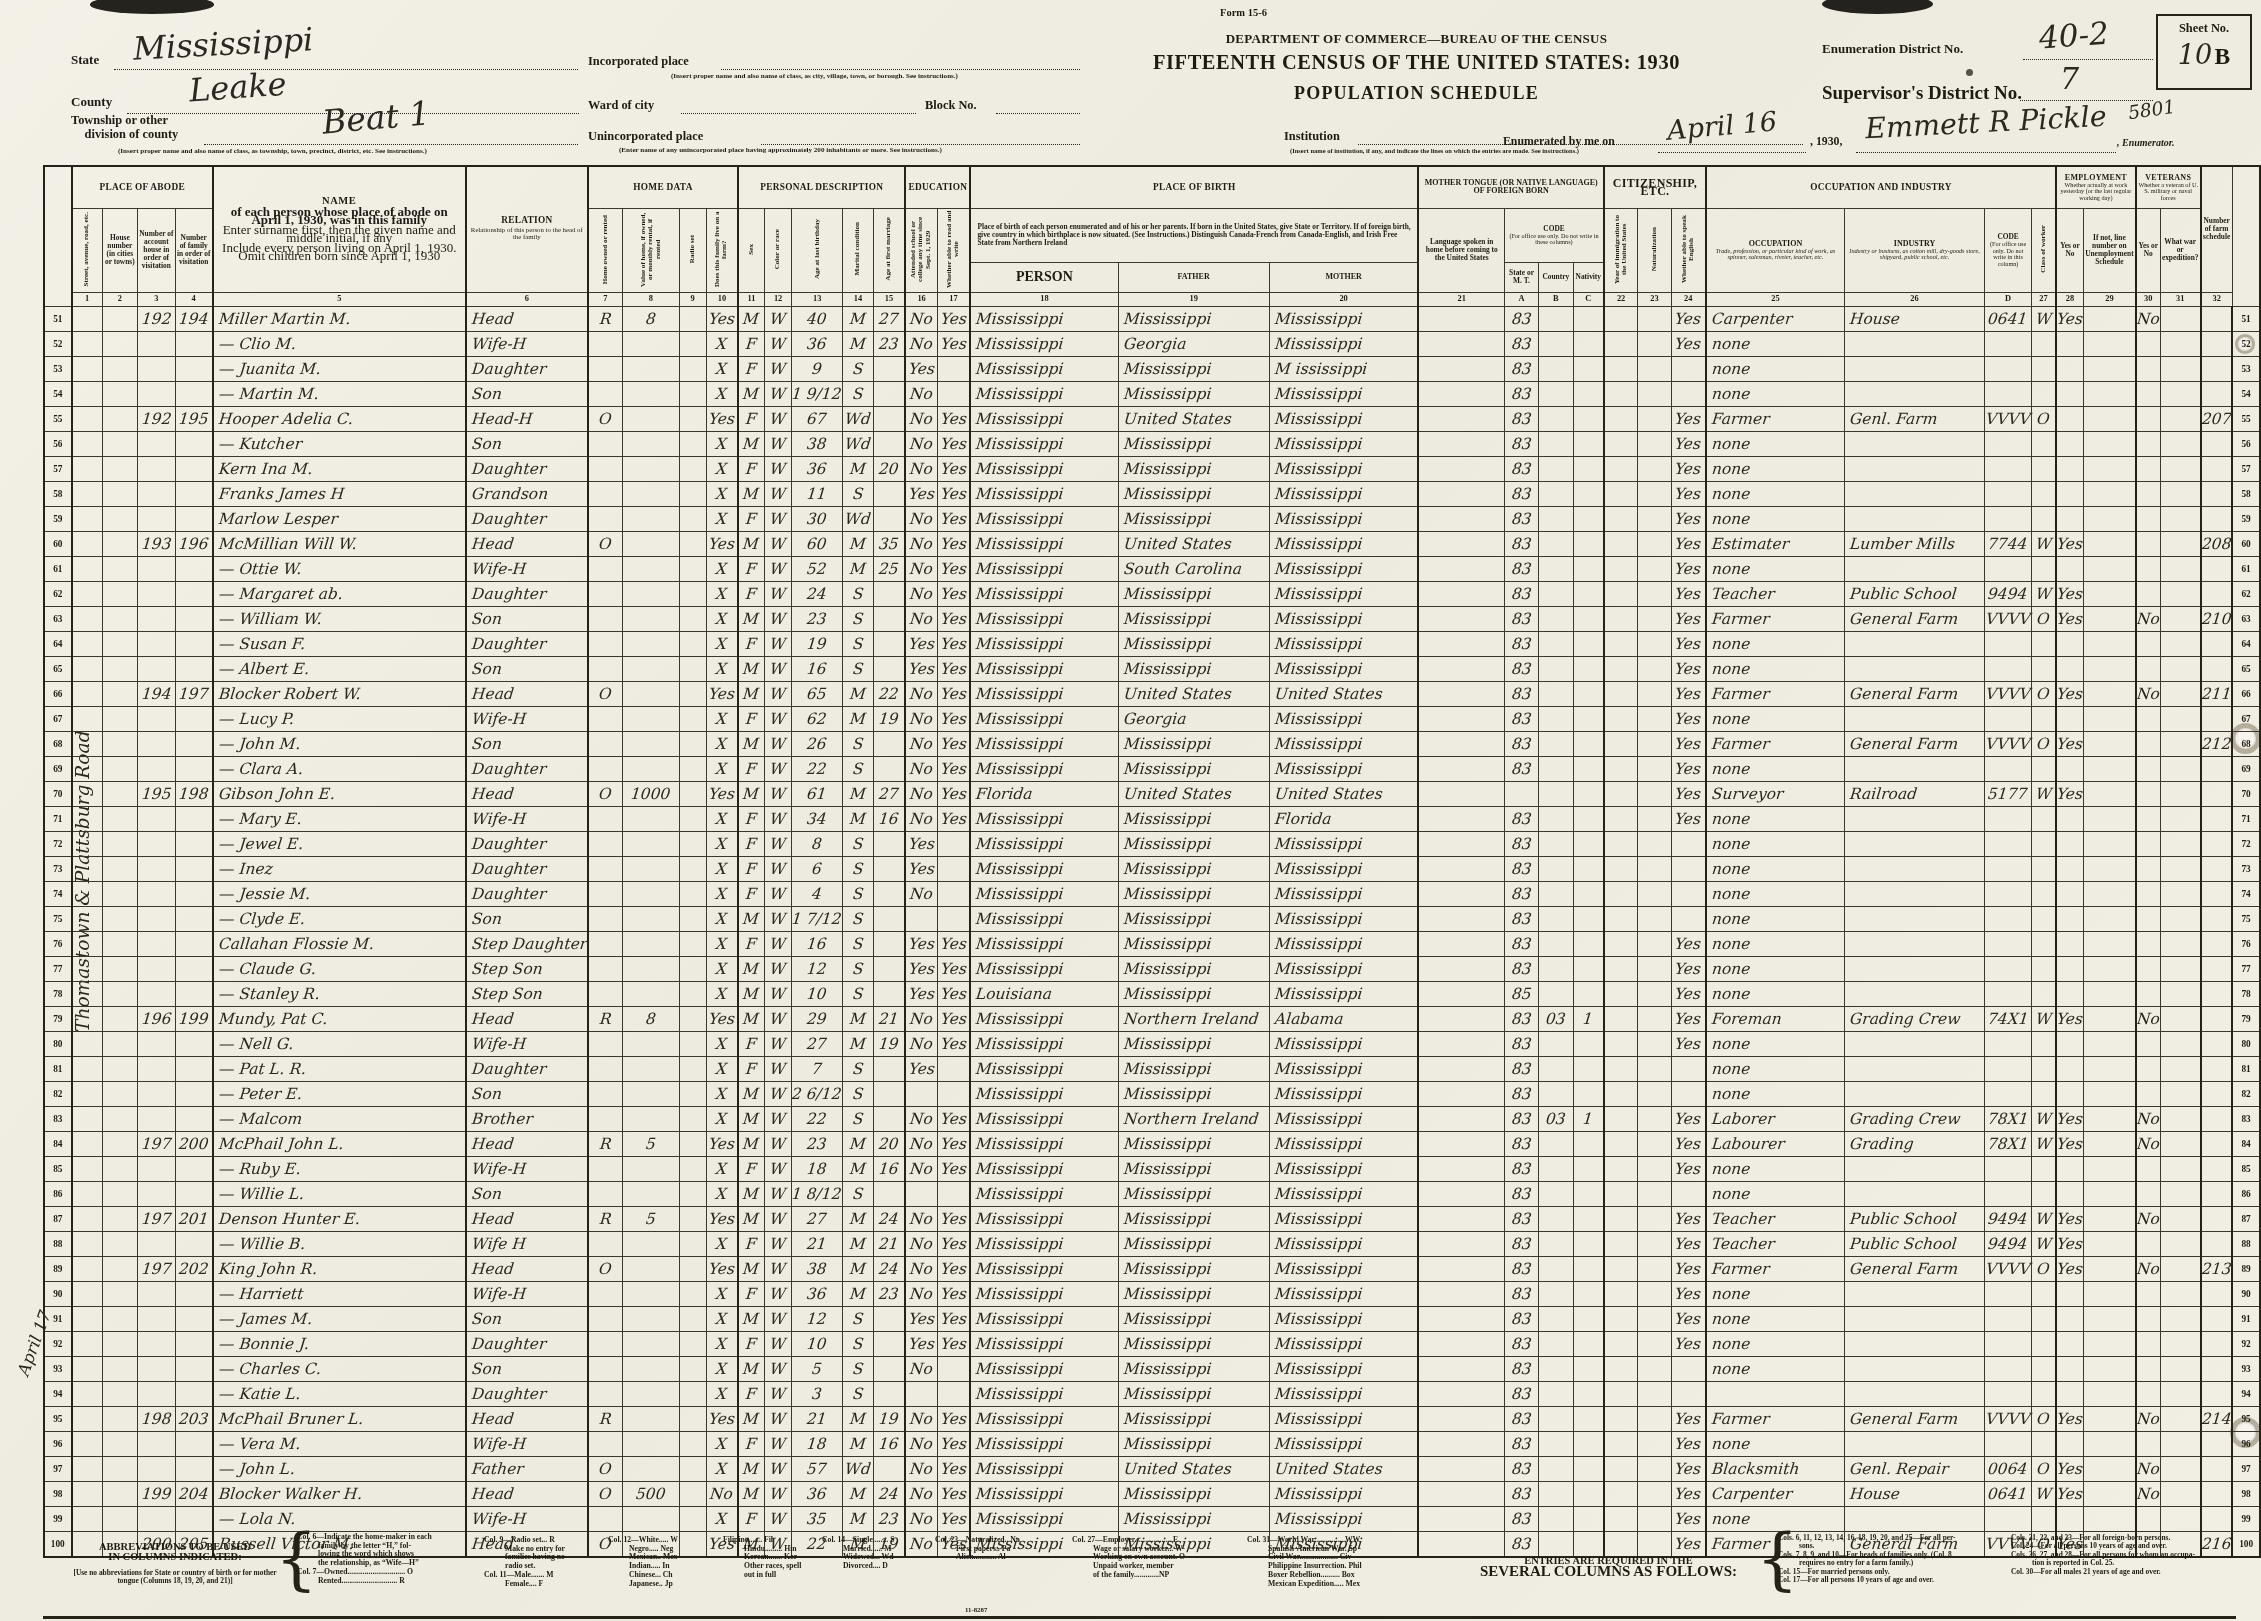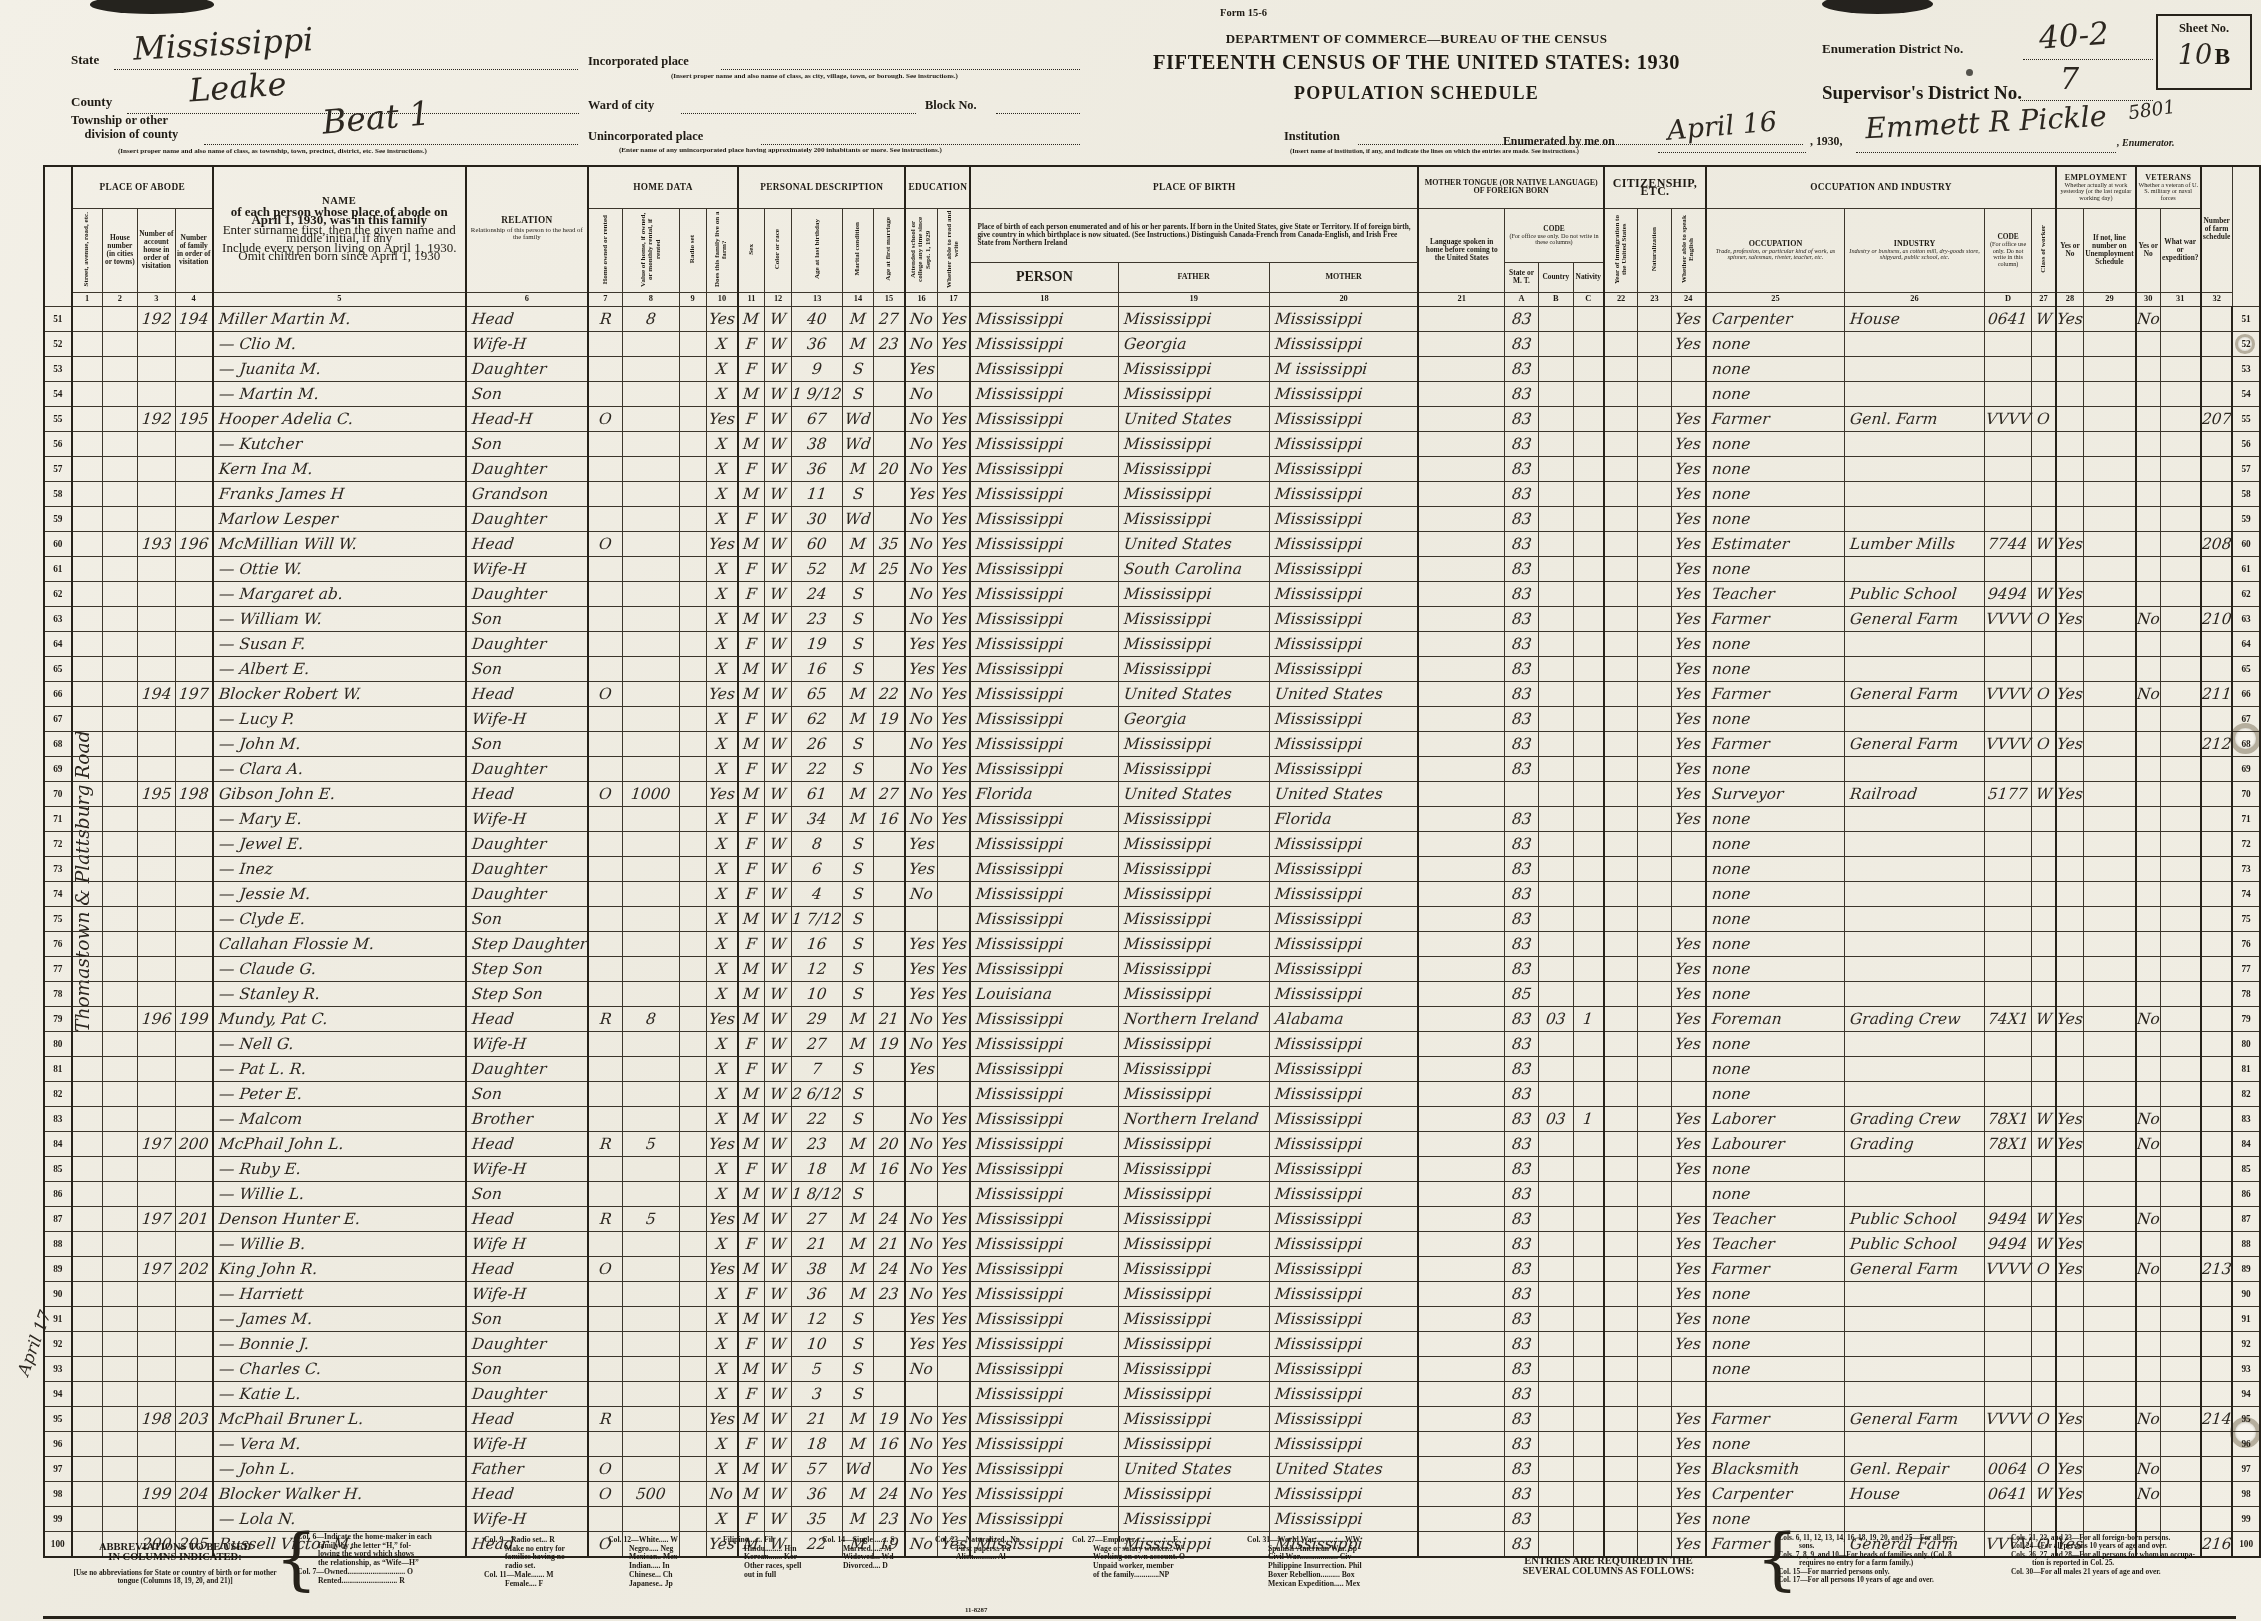--- a/index.html
+++ b/index.html
@@ -2340,21 +2340,21 @@
   <div class="abs legend" style="left:1247px;top:1536px;width:155px;">
       <span class="line">Col. 31—World War............... WW</span>
       <span class="line" style="padding-left: 21px;">Spanish-American War. Sp</span>
       <span class="line" style="padding-left: 21px;">Civil War.................... Civ</span>
       <span class="line" style="padding-left: 21px;">Philippine Insurrection. Phil</span>
       <span class="line" style="padding-left: 21px;">Boxer Rebellion.......... Box</span>
       <span class="line" style="padding-left: 21px;">Mexican Expedition..... Mex</span>
     </div>
   <div class="abs legend ctr" style="left:1460px;top:1557px;width:297px;">
     <span style="font-size:10.5px;">ENTRIES ARE REQUIRED IN THE</span><br>
-    <span style="font-size:10px;">SEVERAL COLUMNS AS FOLLOWS:</span>
+    <span style="font-size:15px;">SEVERAL COLUMNS AS FOLLOWS:</span>
   </div>
   <div class="abs brace" style="left:1756px;top:1523px;">{</div>
   <div class="abs legend" style="left:1778px;top:1534px;width:226px;font-size:7.4px;line-height:8.4px;">
       <span class="line">Cols. 6, 11, 12, 13, 14, 16, 18, 19, 20, and 25—For all per-</span>
       <span class="line" style="padding-left: 21px;">sons.</span>
       <span class="line">Cols. 7, 8, 9, and 10—For heads of families only.  (Col. 8</span>
       <span class="line" style="padding-left: 21px;">requires no entry for a farm family.)</span>
       <span class="line">Col. 15—For married persons only.</span>
       <span class="line">Col. 17—For all persons 10 years of age and over.</span>
     </div>

